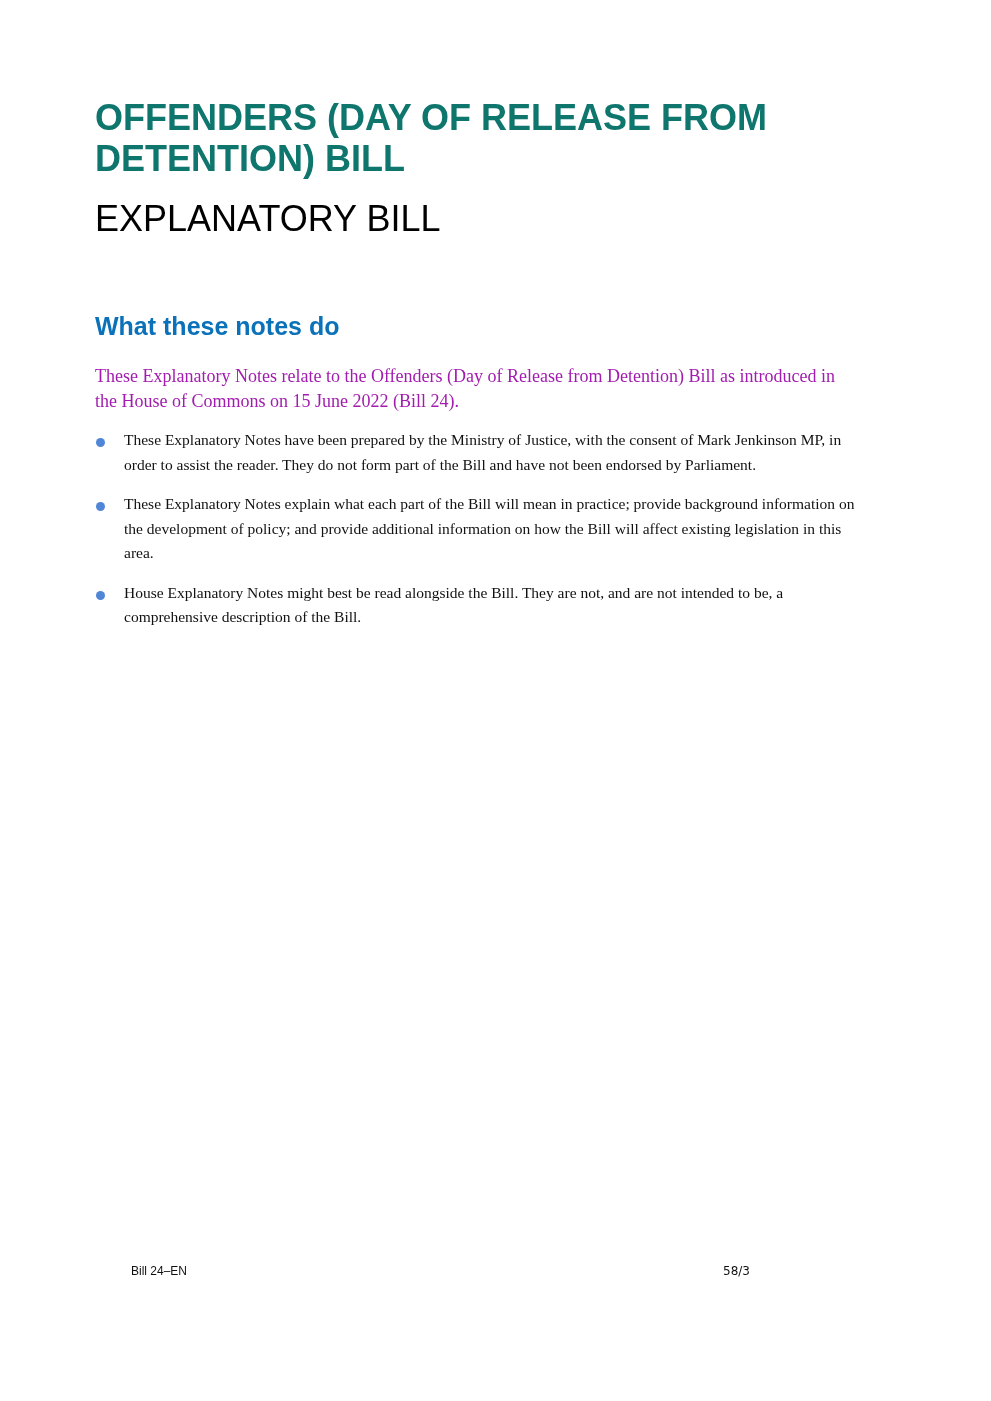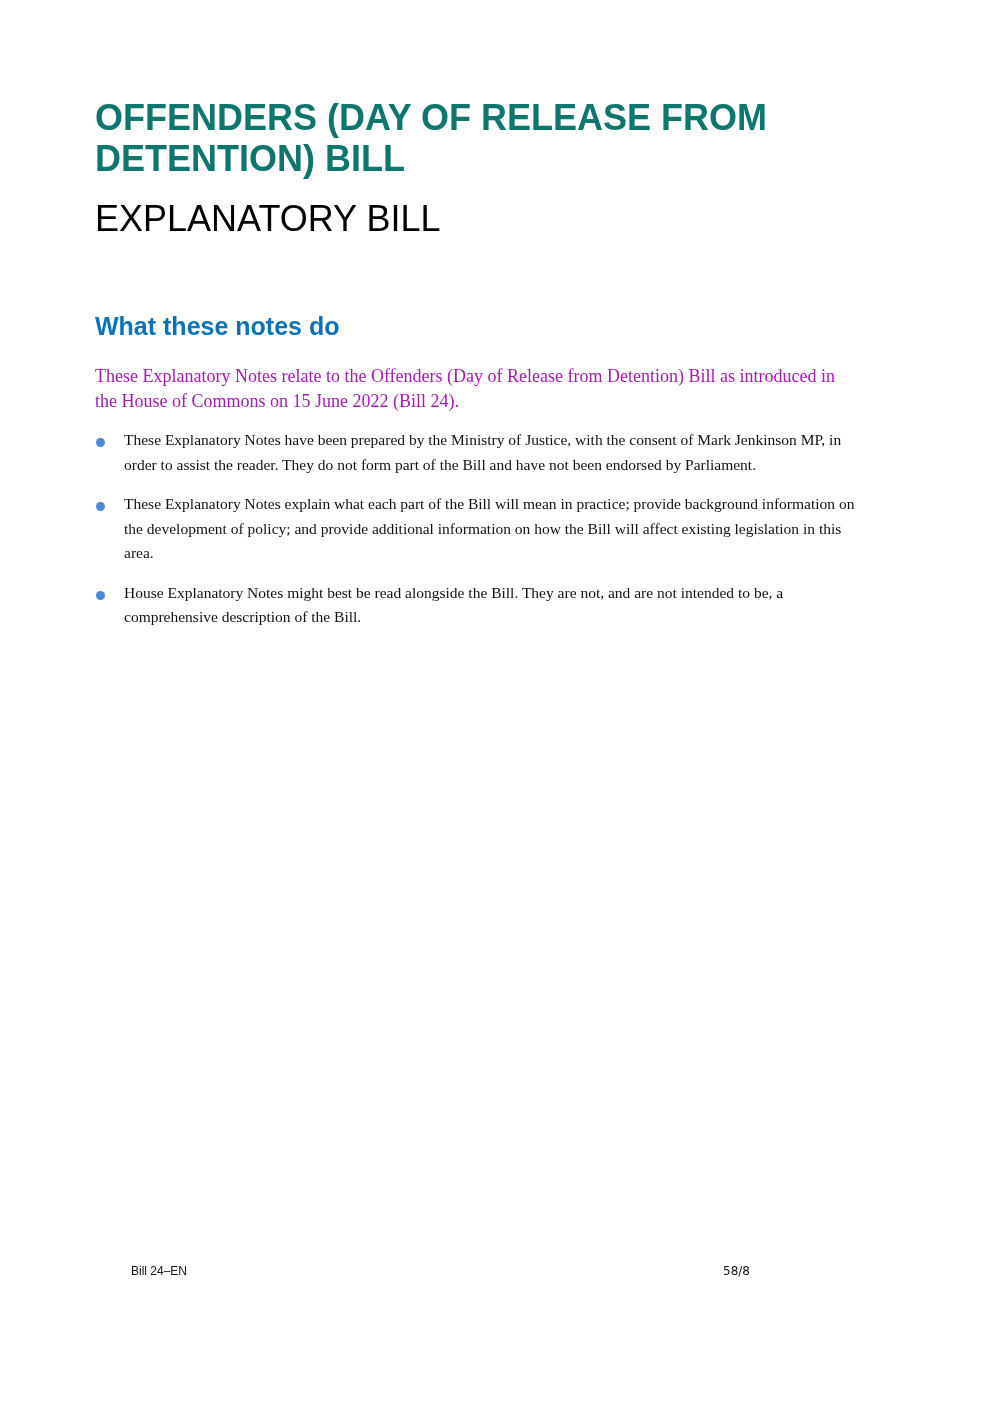--- a/index.html
+++ b/index.html
@@ -59,14 +59,14 @@
     <li class="bullet">
       <span class="bullet-dot"></span>
       <span>These Explanatory Notes explain what each part of the Bill will mean in practice; provide background information on the development of policy; and provide additional information on how the Bill will affect existing legislation in this area.</span>
     </li>
     <li class="bullet">
       <span class="bullet-dot"></span>
       <span>House Explanatory Notes might best be read alongside the Bill. They are not, and are not intended to be, a comprehensive description of the Bill.</span>
     </li>
   </ul>
   <div class="footer-left">Bill 24–EN</div>
-  <div class="footer-right">58/8</div>
+  <div class="footer-right">58/3</div>
 </div>
 
 </body></html>

